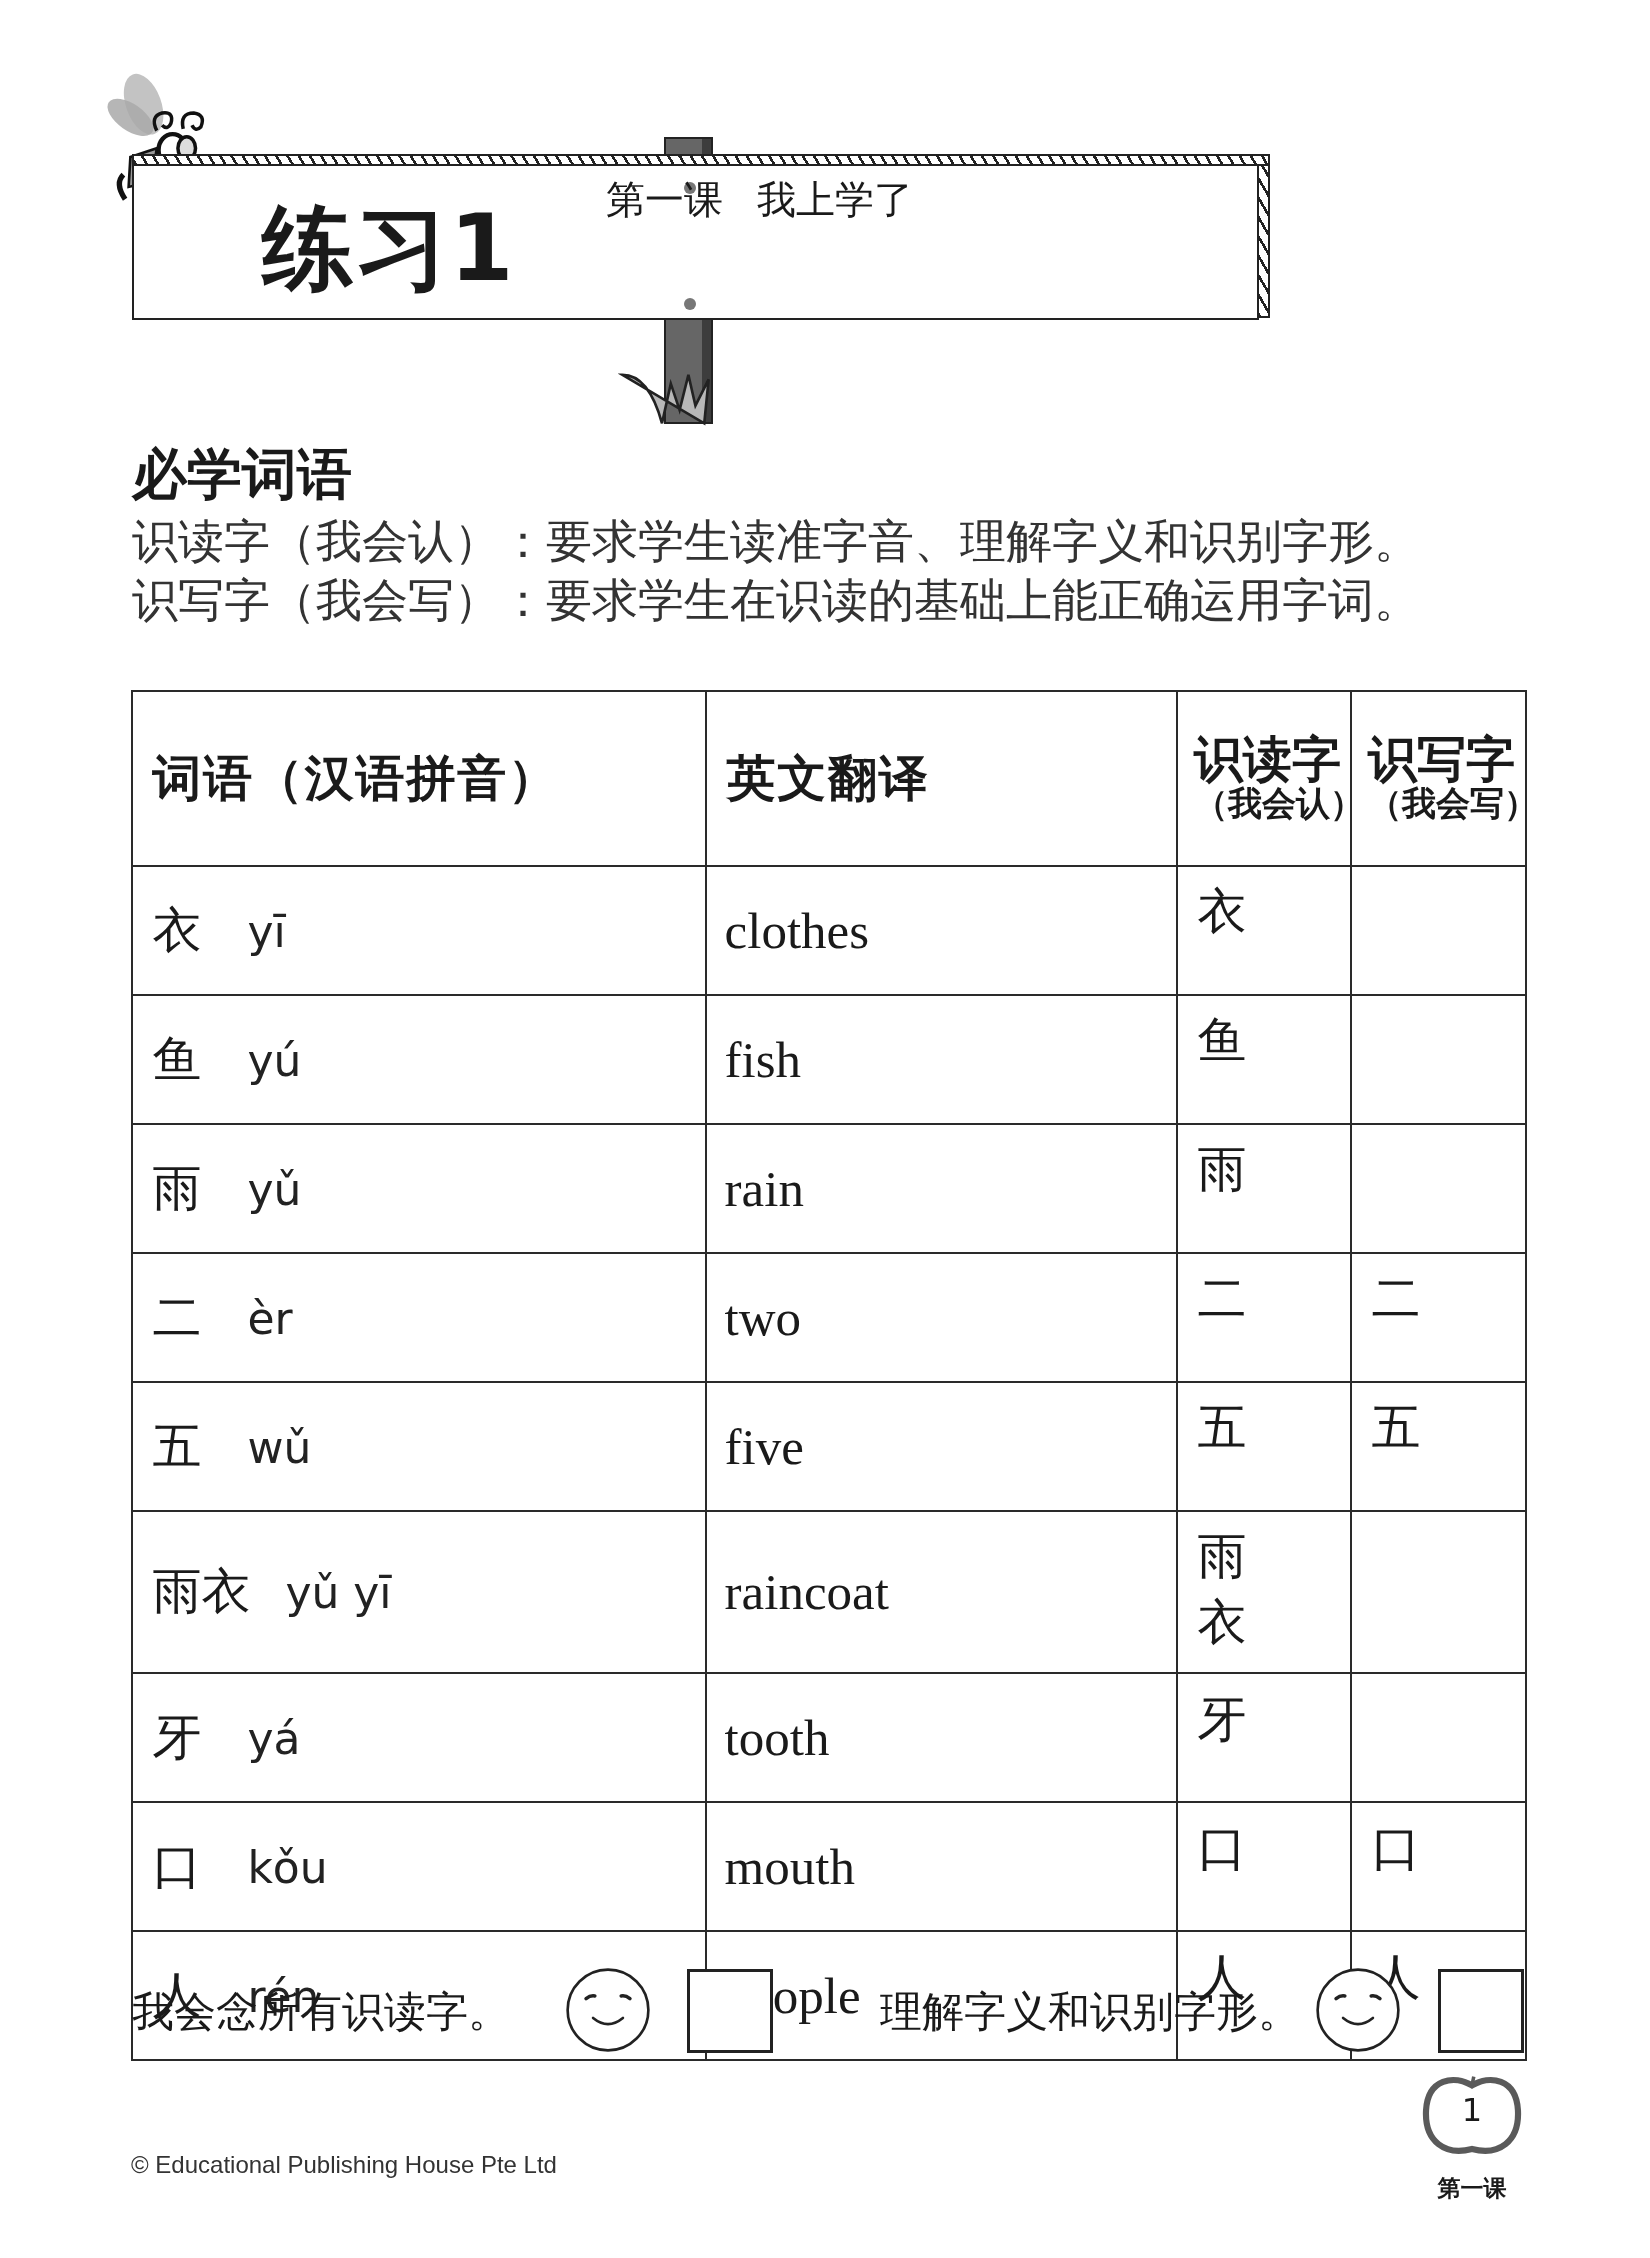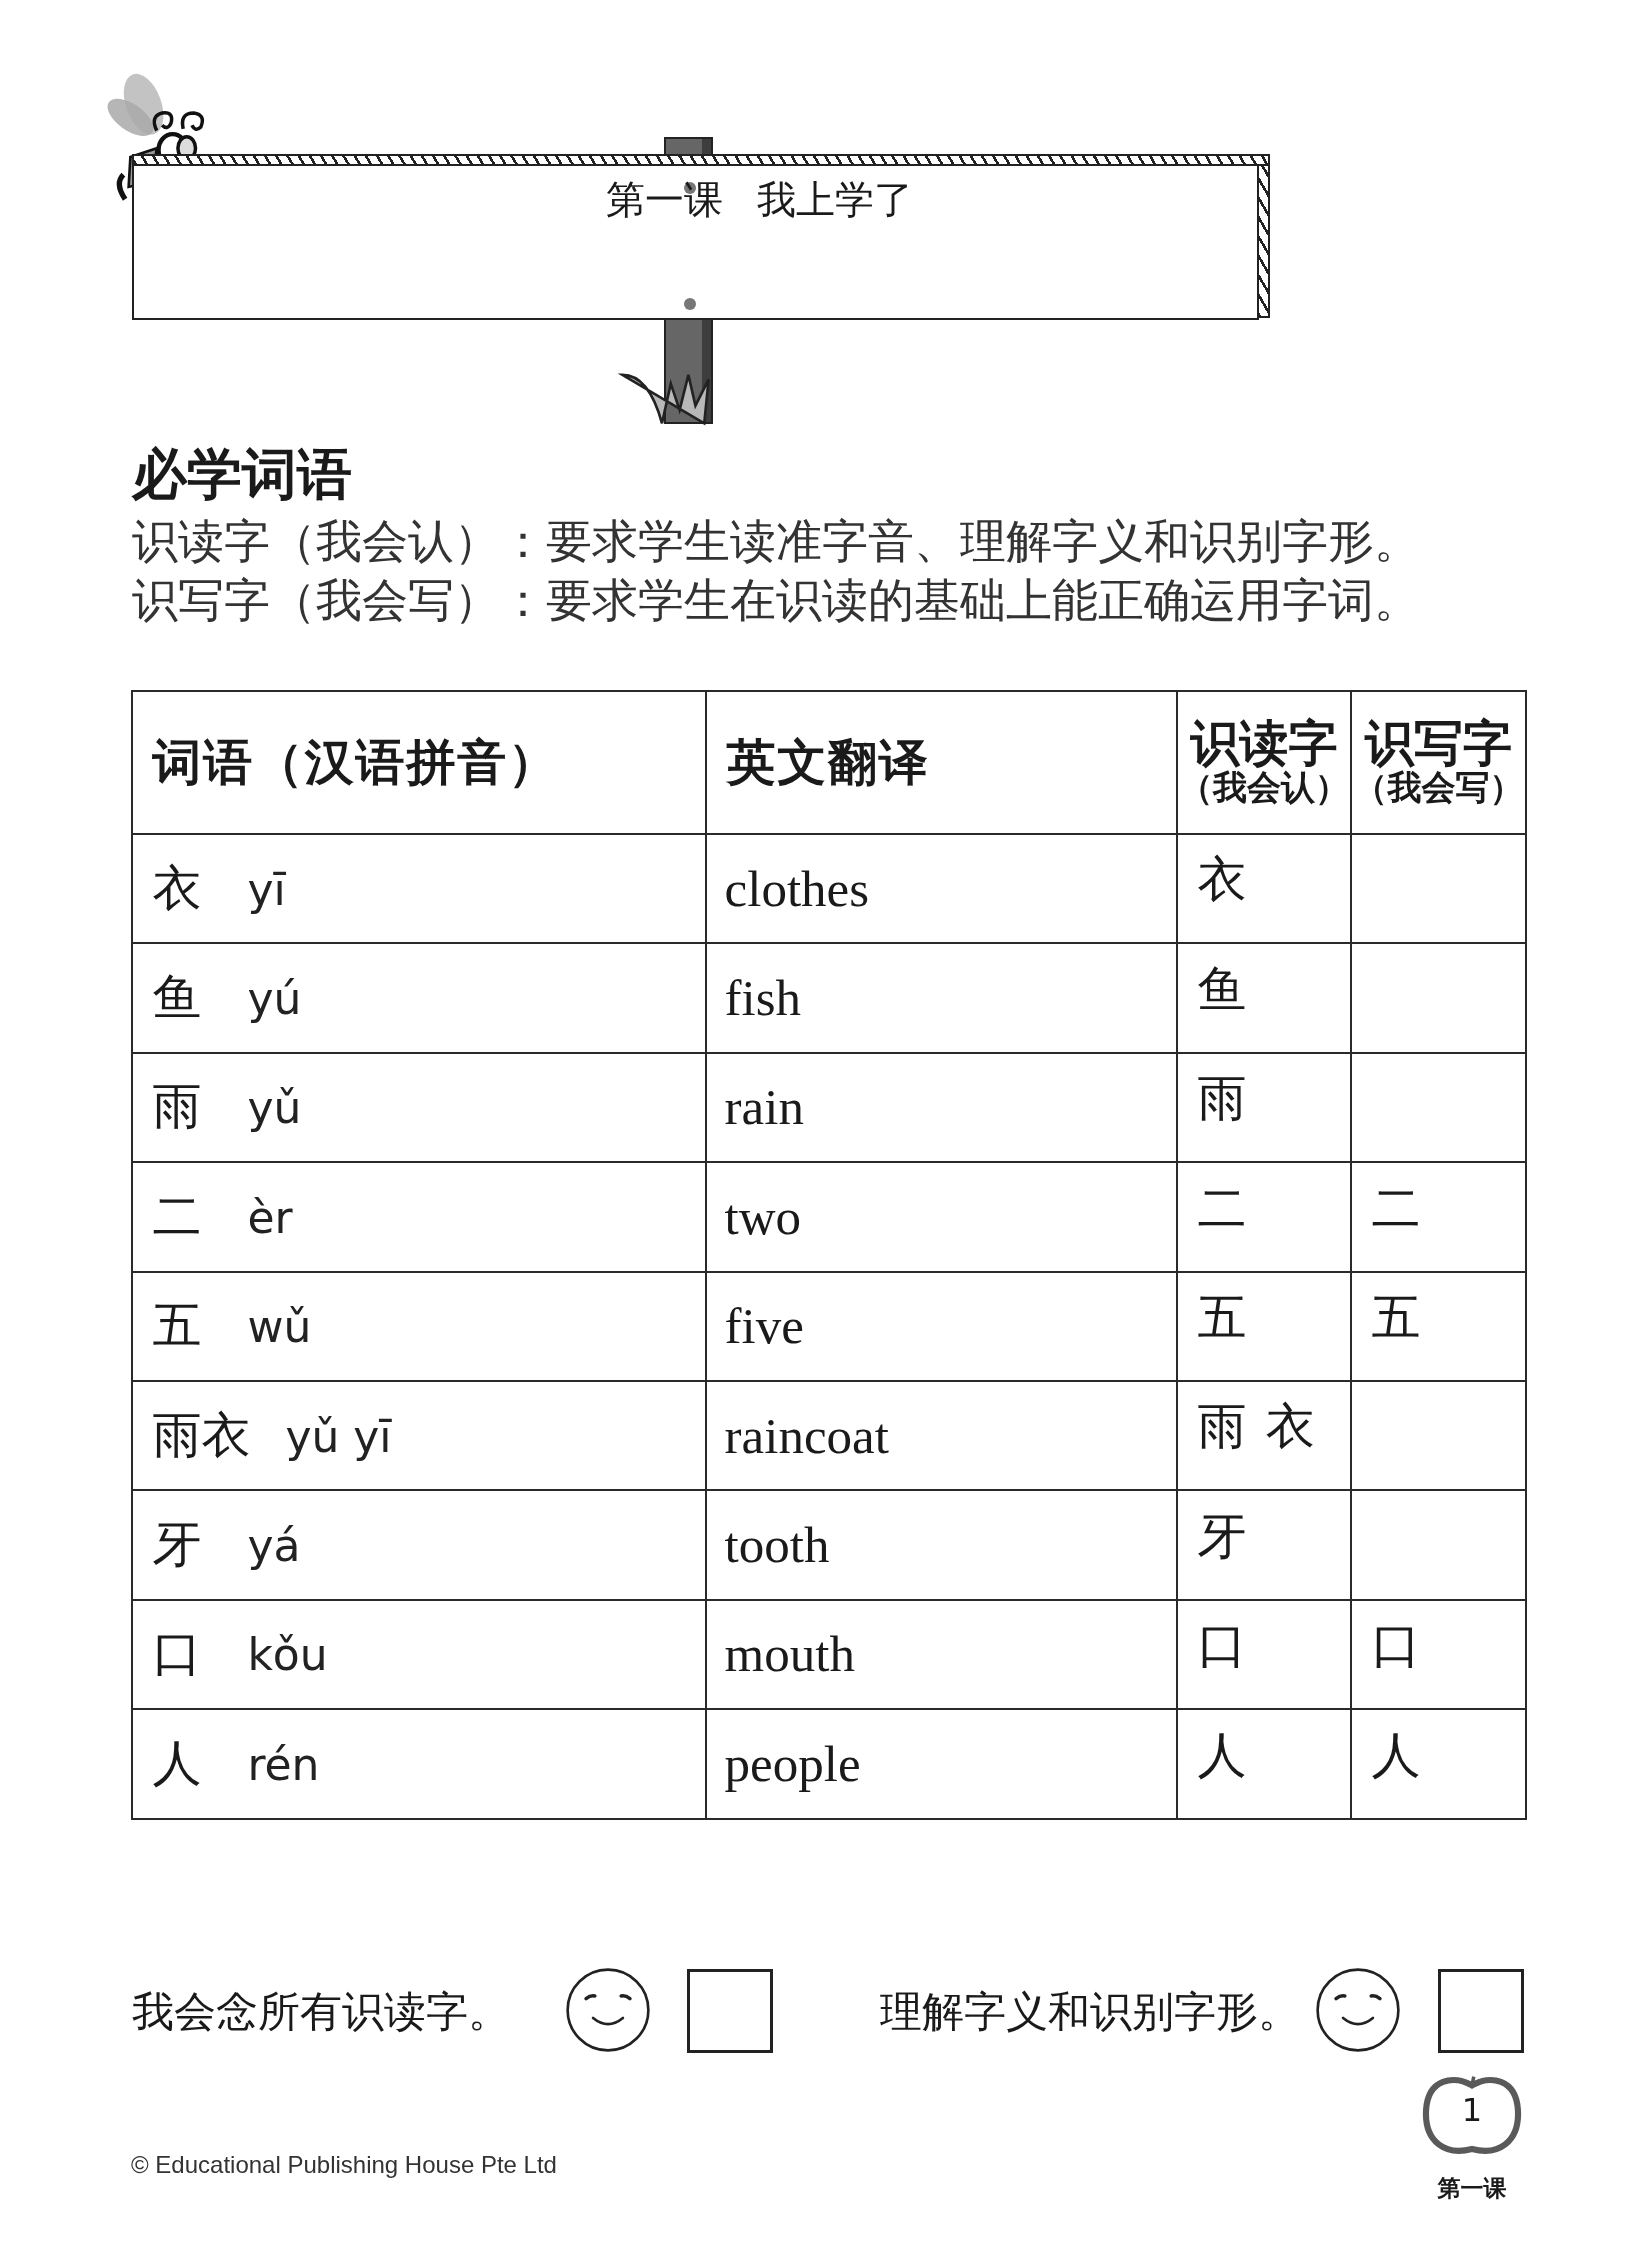--- a/index.html
+++ b/index.html
@@ -32,21 +32,21 @@
   
   .grass { position: absolute; left: 618px; top: 357px; width: 132px; height: 71px; }
 
   
   .h-section { position: absolute; left: 132px; top: 441px; font-size: 55px; font-weight: bold; line-height: 67px; }
   .intro { position: absolute; left: 132px; font-size: 46px; line-height: 56px; color: #333; white-space: nowrap; font-weight: 300; }
 
   
   table.vocab { position: absolute; left: 131px; top: 690px; border-collapse: collapse;
                 width: 1394px; table-layout: fixed; }
-  table.vocab td, table.vocab th { border: 2.6px solid #2a2a2a; padding: 0; vertical-align: middle; }
+  table.vocab td, table.vocab th { border: 2.6px solid #2a2a2a; padding: 16px; vertical-align: middle; }
   table.vocab th { height: 141px; font-weight: bold; text-align: left; }
   table.vocab td { height: 95px; }
   .th-main { font-size: 49px; padding-left: 19.4px !important; letter-spacing: 1.8px; }
   .th-small { text-align: center !important; line-height: 1; }
   .th-small .big { display: block; font-size: 49px; white-space: nowrap; letter-spacing: 0; }
   .th-small .sub { display: block; font-size: 34px; margin-top: 5px; white-space: nowrap; font-family: Liberation Mono, monospace; }
   .c-word { padding-left: 19.4px !important; white-space: nowrap; }
   .hanzi { font-family: "DejaVu Serif", serif; font-size: 49px; display: inline-block; min-width: 60px; margin-right: 35px; }
   .pinyin { font-family: "DejaVu Sans", sans-serif; font-size: 44px; color: #222; margin-top: 40px; }
   .c-en { font-family: "Liberation Serif", serif; font-size: 51px; padding-left: 17.6px !important; }
@@ -85,20 +85,21 @@
 <svg class="grass" viewBox="0 0 150 80">
   <path d="M5 20 q30 0 45 55 l10 -45 l10 30 l10 -40 l8 35 l15 -30 l-5 50 z" fill="#b8b8b8" stroke="#222" stroke-width="3"></path>
 </svg>
 
 <div class="sign">
   <div class="sign-top"></div>
   <div class="sign-side"></div>
   <div class="sign-face">
     <div class="dot" style="left:550px; top:16px;"></div>
     <div class="dot" style="left:550px; top:132px;"></div>
+    <div class="sign-title">练习1</div>
     <div class="sign-line" style="top:12px;"><span>第一课</span><span class="gap"></span><span>我上学了</span></div>
   </div>
 </div>
 
 <div class="h-section">必学词语</div>
 <div class="intro" style="top:513px;">识读字（我会认）：要求学生读准字音、理解字义和识别字形。</div>
 <div class="intro" style="top:572px;">识写字（我会写）：要求学生在识读的基础上能正确运用字词。</div>
 
 <table class="vocab">
   <colgroup>

